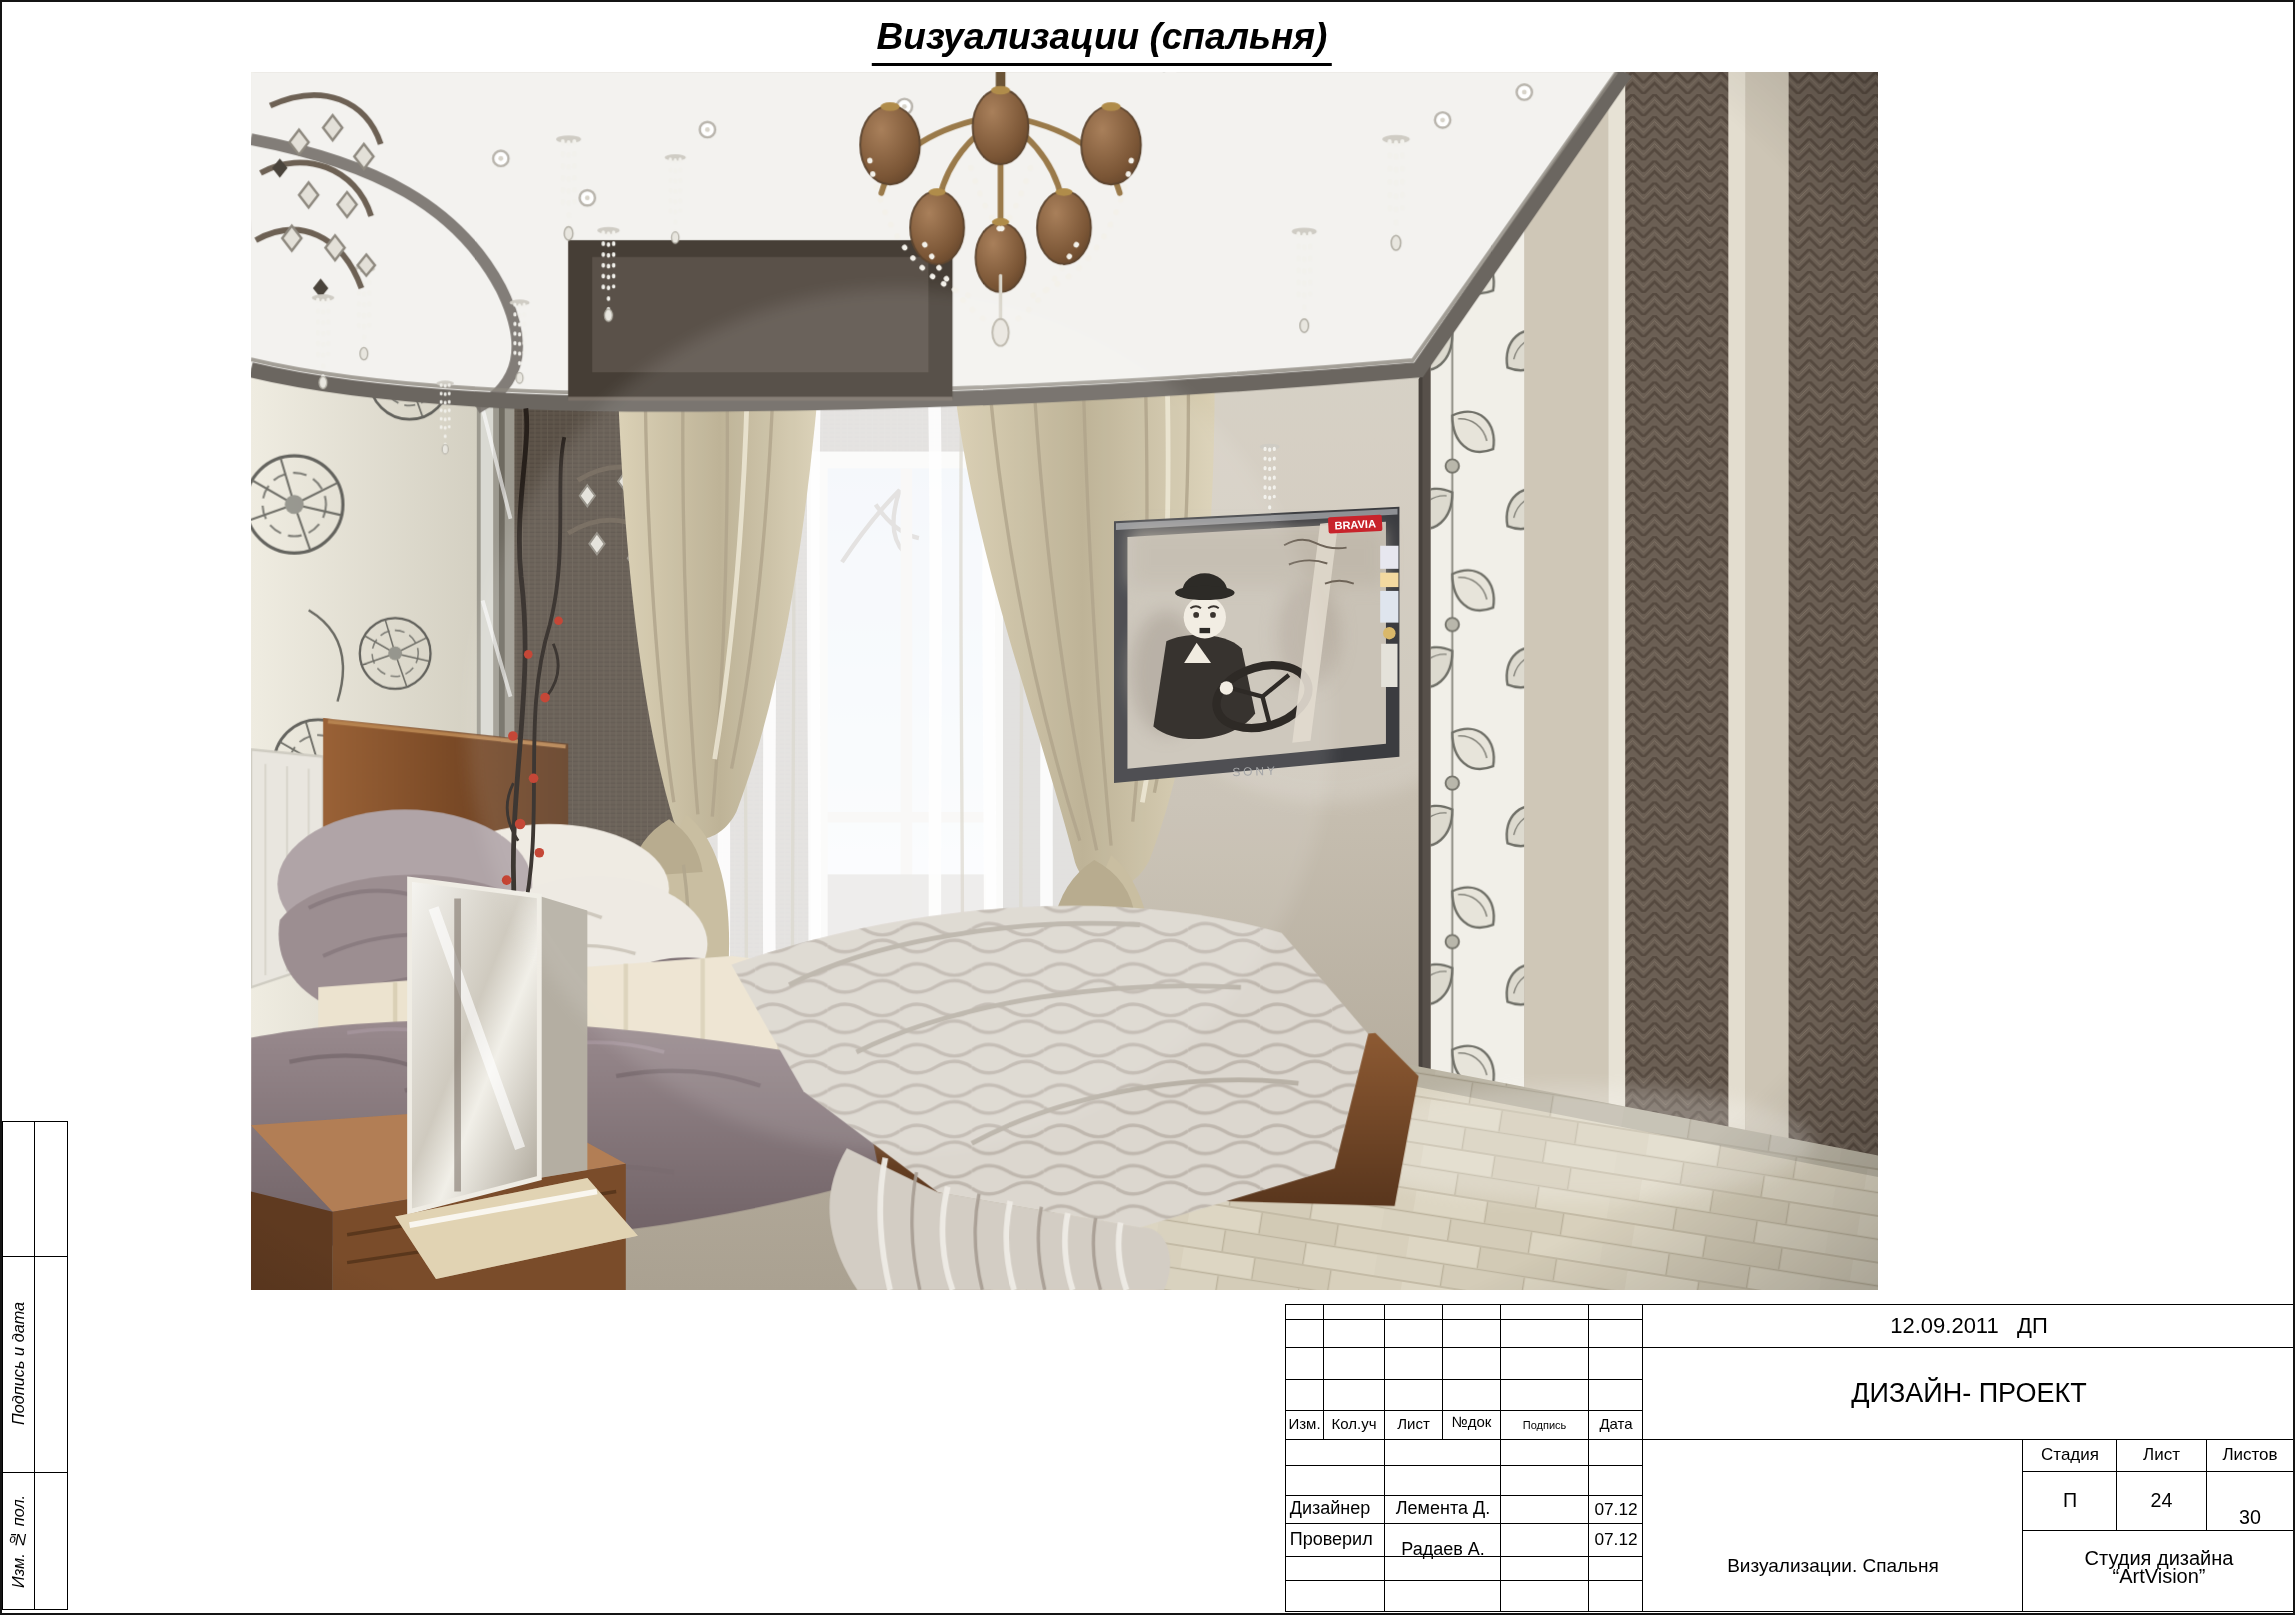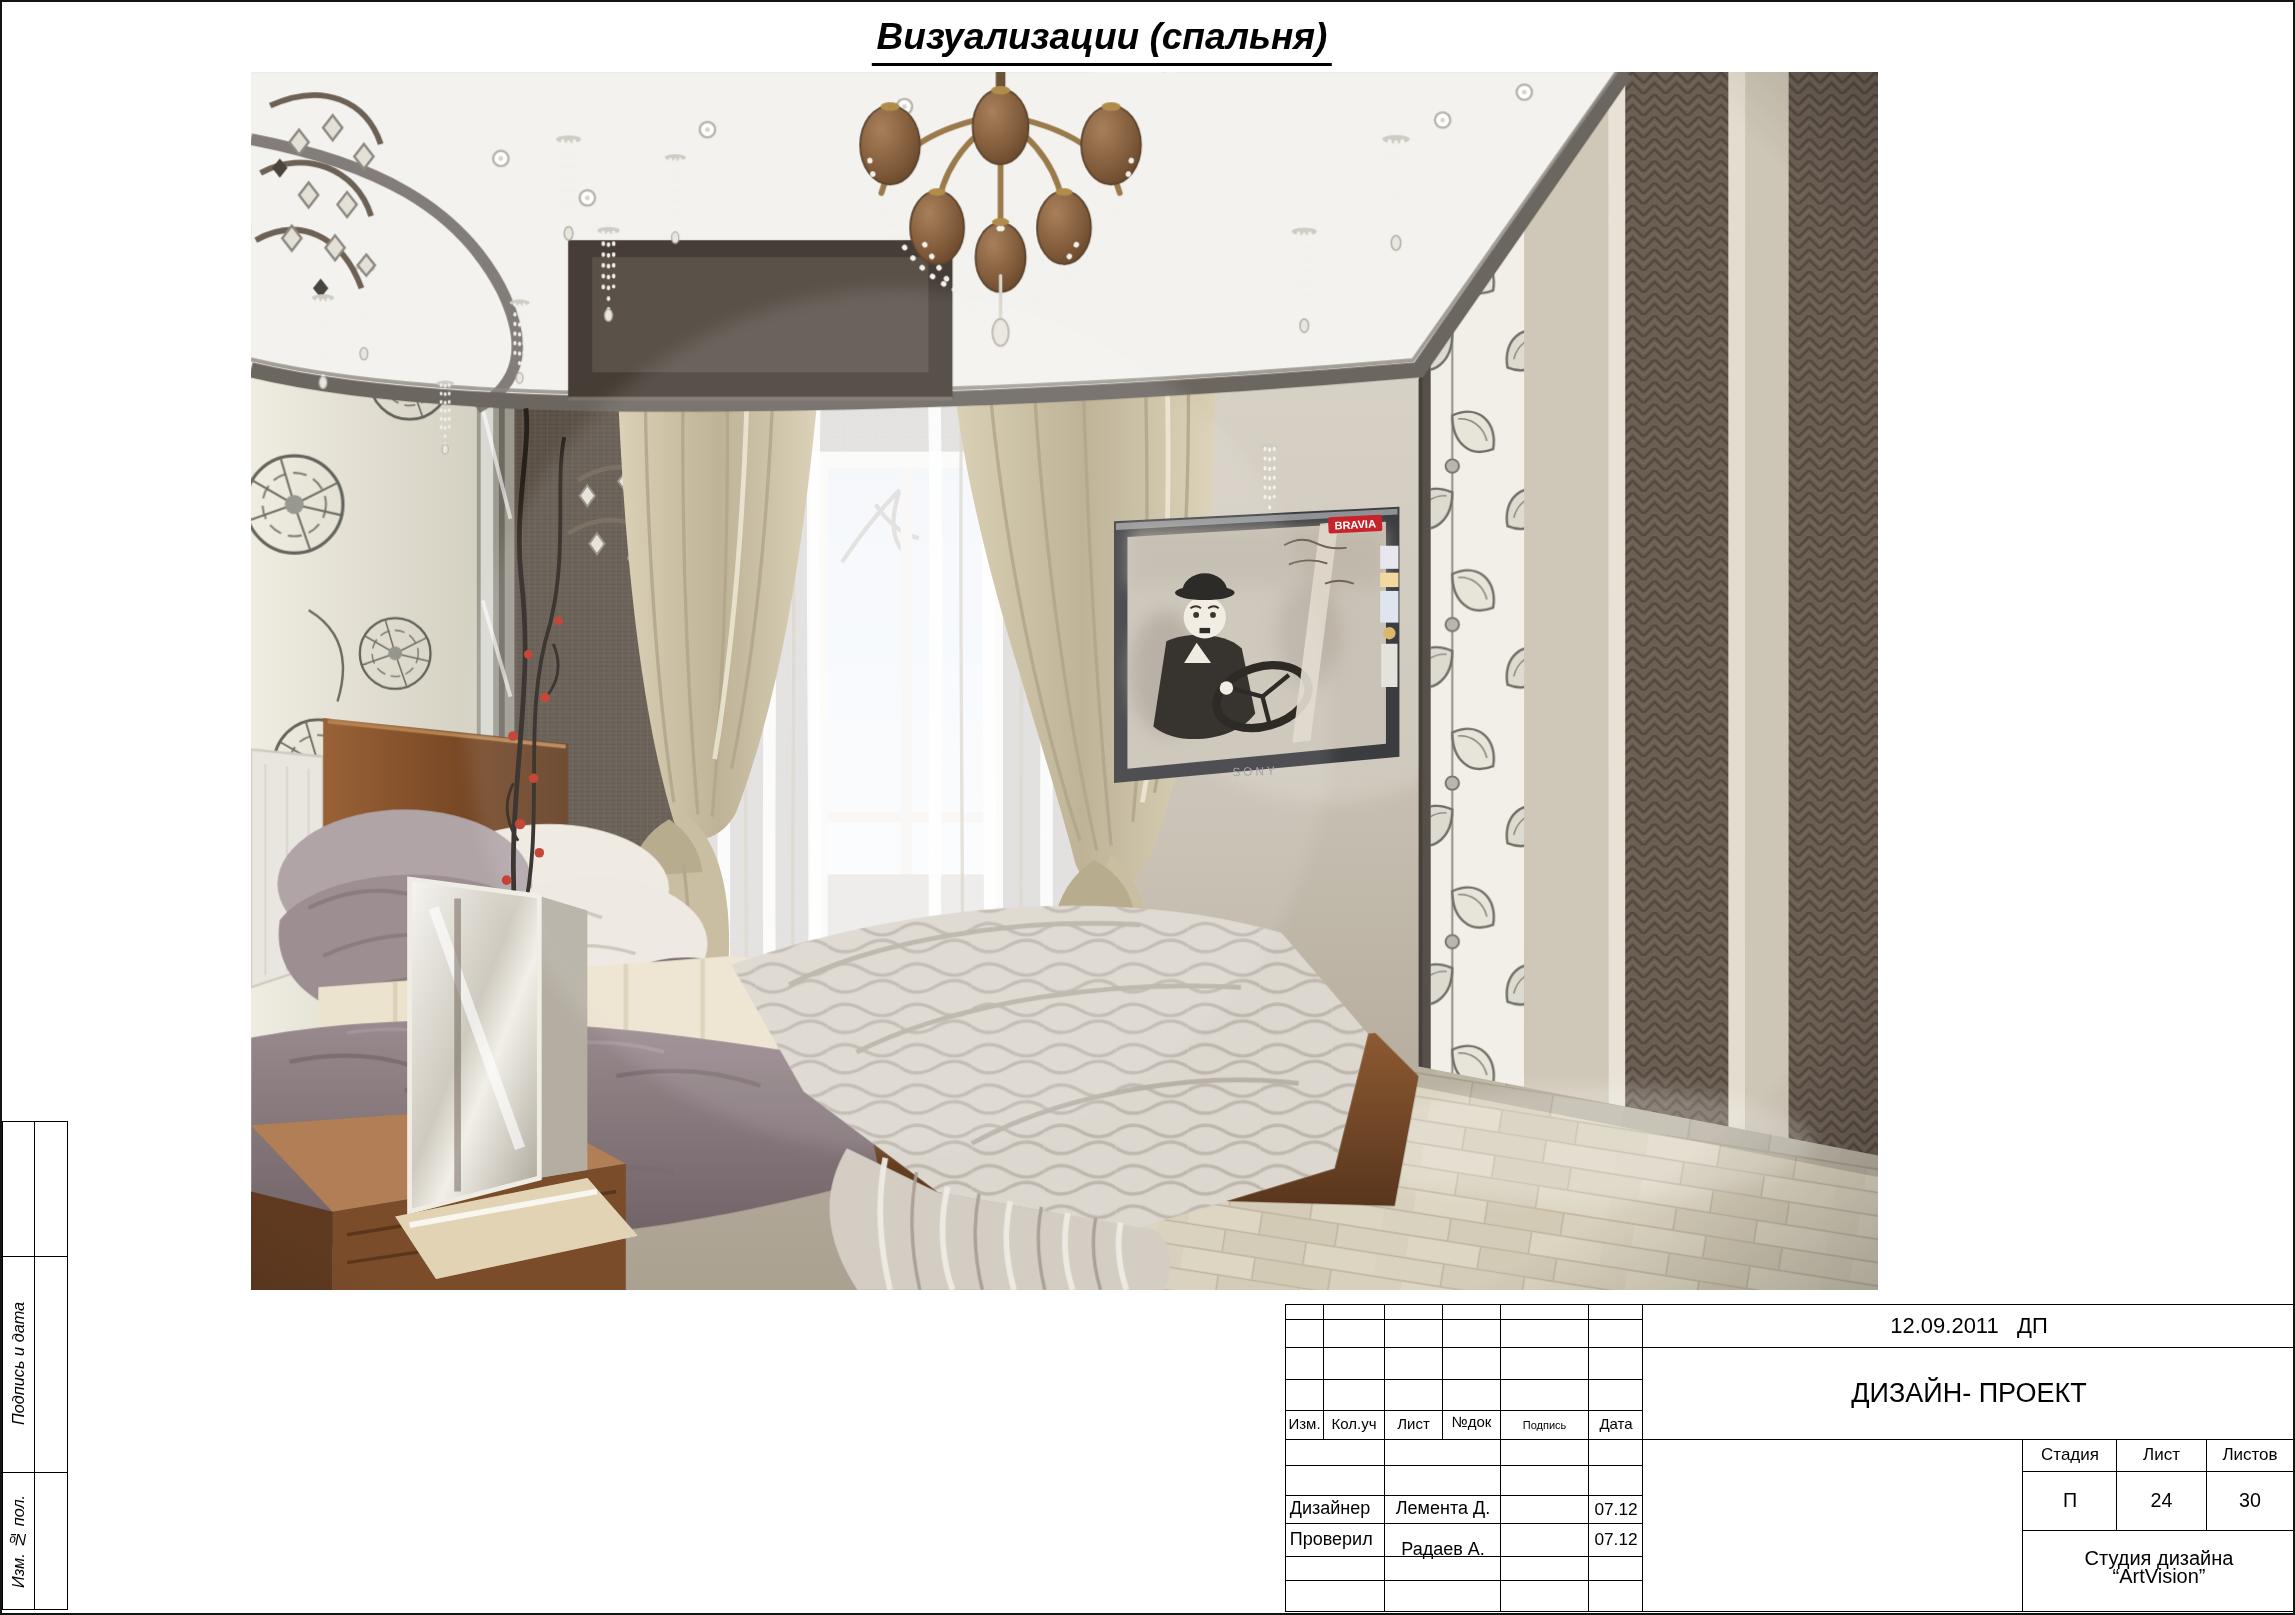--- a/index.html
+++ b/index.html
@@ -530,20 +530,21 @@
     <i class="vl" style="left:736px;top:135px;width:1.4px;height:171px"></i>
     <i class="vl" style="left:830px;top:135px;width:1px;height:90px"></i>
     <i class="vl" style="left:920px;top:135px;width:1px;height:90px"></i>
     <i class="hl" style="left:736px;top:166px;width:271px;height:1px"></i>
     <i class="hl" style="left:736px;top:225px;width:271px;height:1.4px"></i>
     <div class="lbl" style="left:738px;top:135px;width:92px;height:31px;font-size:17px">Стадия</div>
     <div class="lbl" style="left:831px;top:135px;width:89px;height:31px;font-size:17px">Лист</div>
     <div class="lbl" style="left:921px;top:135px;width:86px;height:31px;font-size:17px">Листов</div>
     <div class="lbl" style="left:738px;top:167px;width:92px;height:58px;font-size:19.7px">П</div>
     <div class="lbl" style="left:831px;top:167px;width:89px;height:58px;font-size:19.7px">24</div>
-    <div class="lbl" style="left:921px;top:167px;width:86px;height:58px;font-size:19.7px">30</div>
-
+    <div class="lbl" style="left:921px;top:184px;width:86px;height:58px;font-size:19.7px">30</div>
+
+    <div class="lbl" style="left:358px;top:135px;width:378px;height:171px;font-size:19px;align-items:flex-end;padding-bottom:33px;box-sizing:border-box">Визуализации. Спальня</div>
     <div class="lbl" style="left:738px;top:227px;width:270px;height:38px;font-size:20px;align-items:flex-end">Студия дизайна</div>
     <div class="lbl" style="left:738px;top:259px;width:270px;height:29px;font-size:20px;align-items:flex-start">“ArtVision”</div>
   </div>
 
 </div>
 
 
 </body></html>

